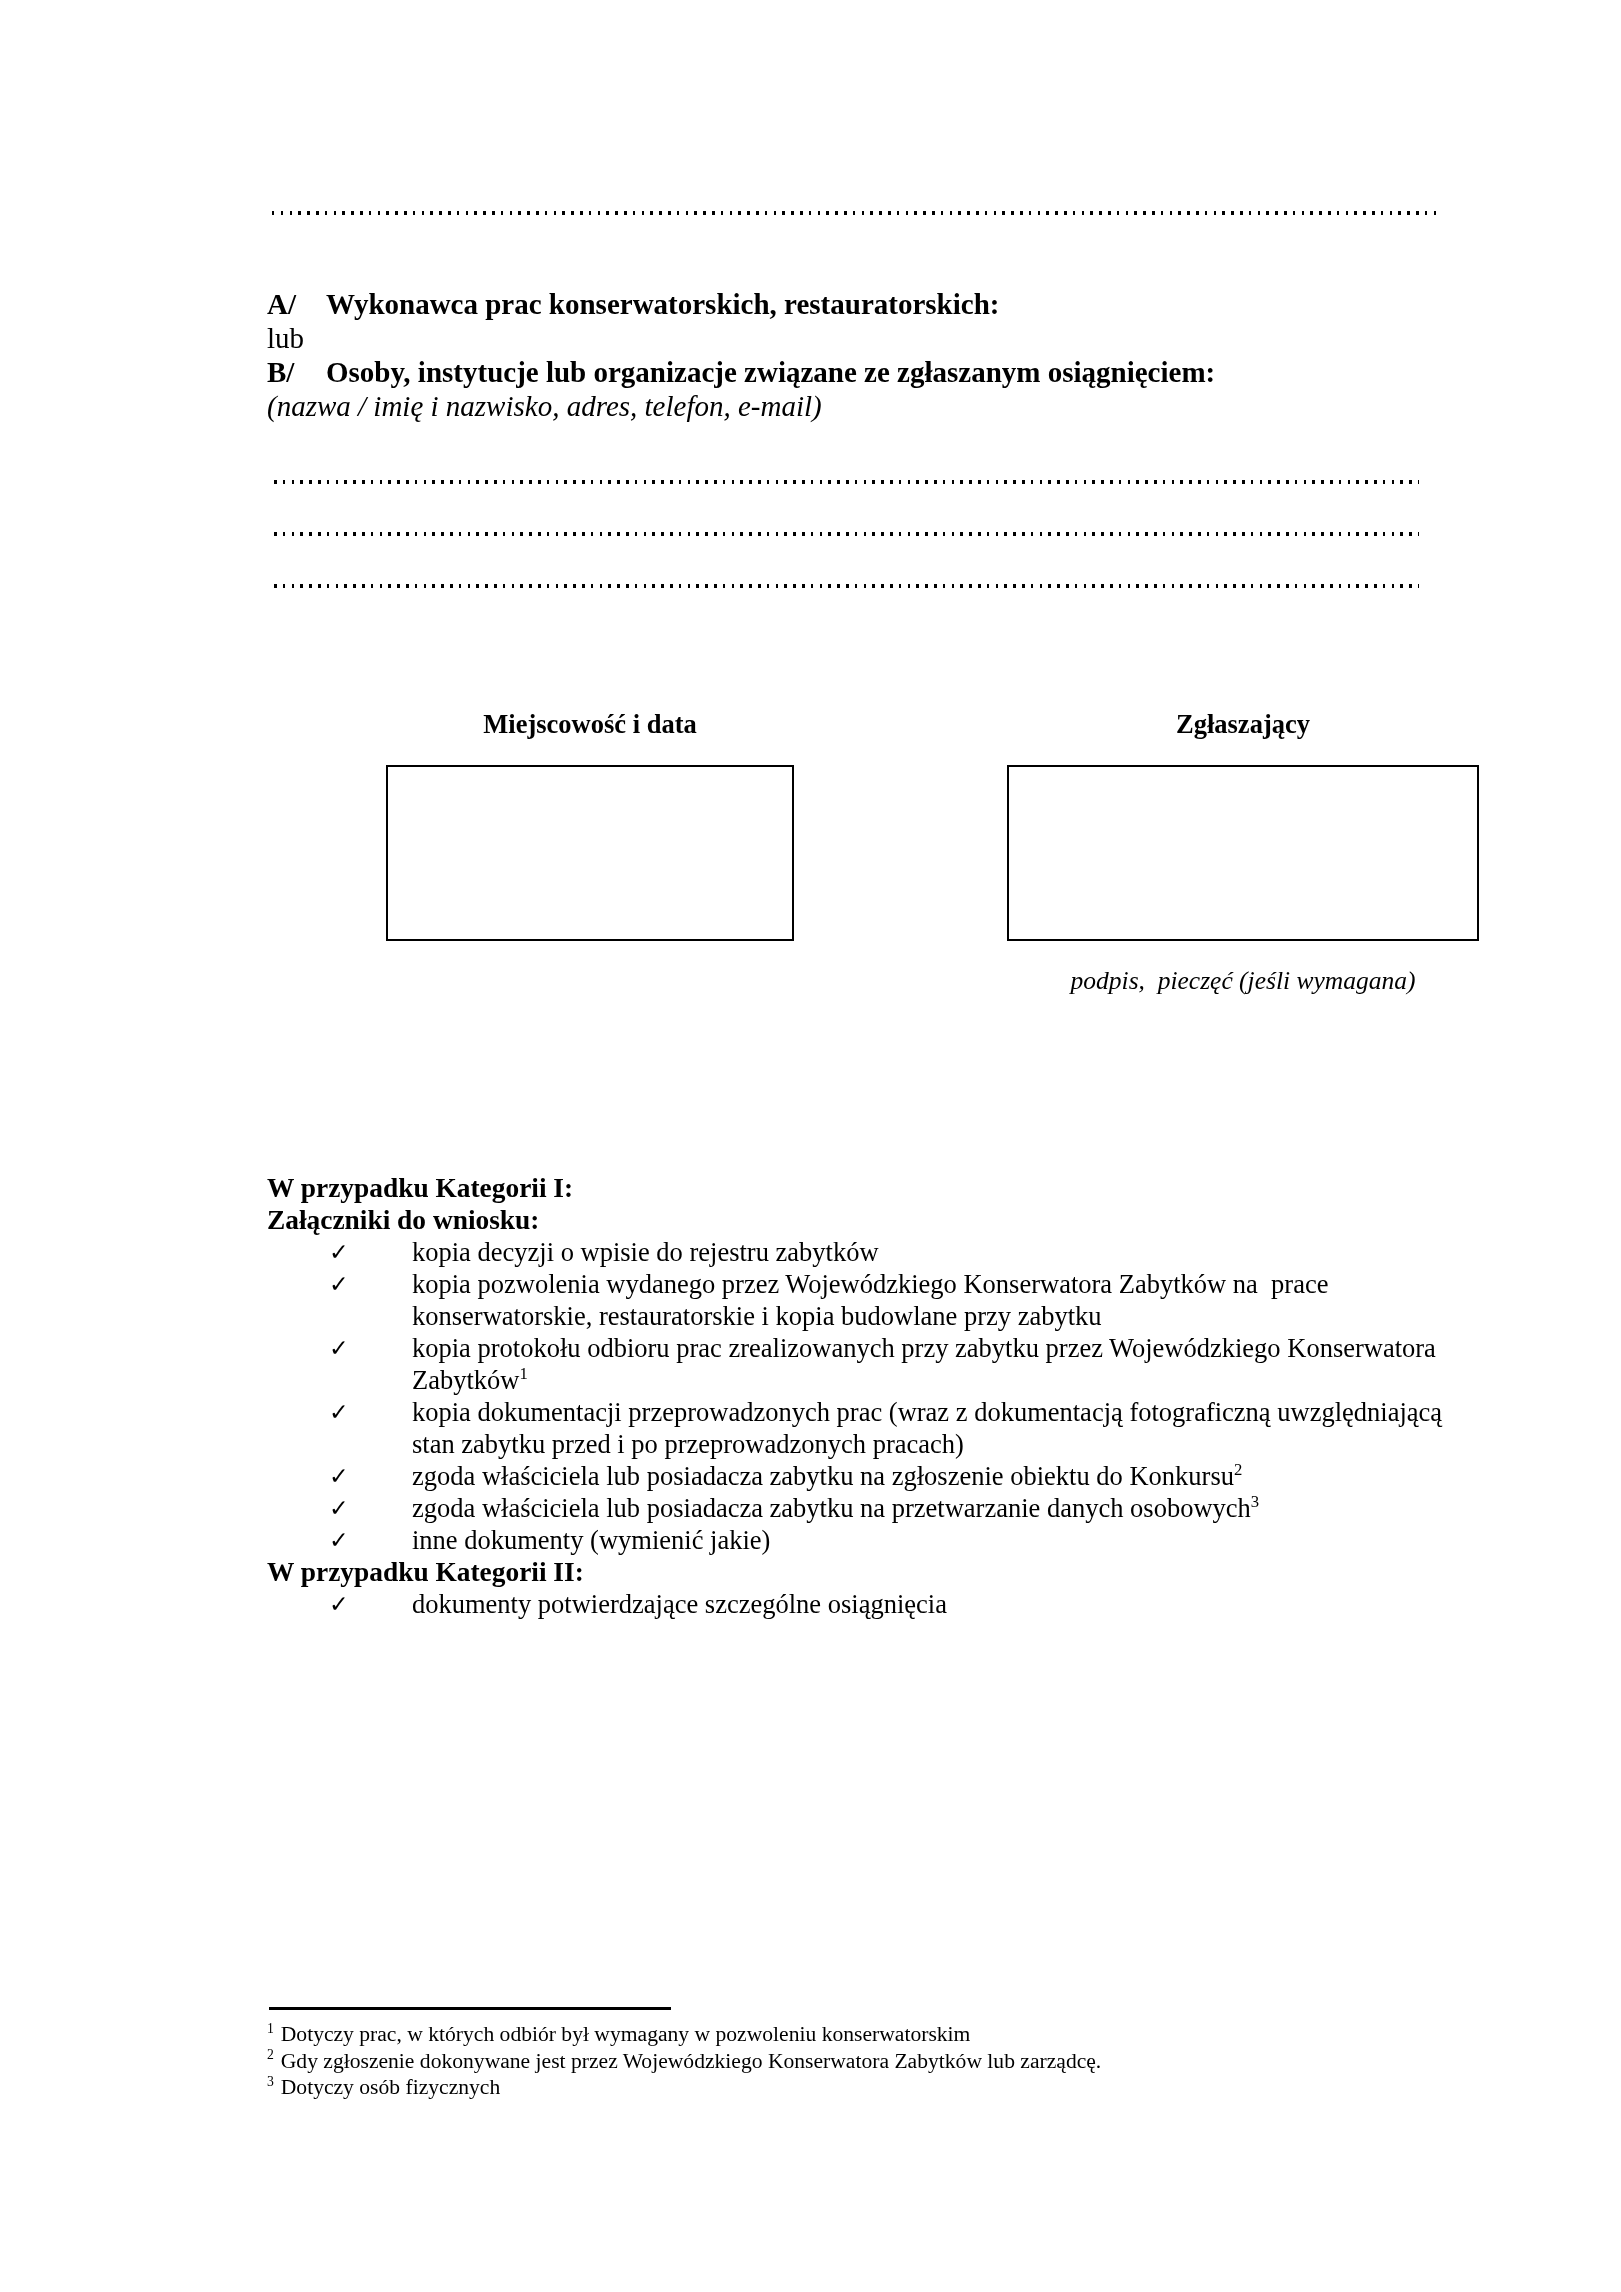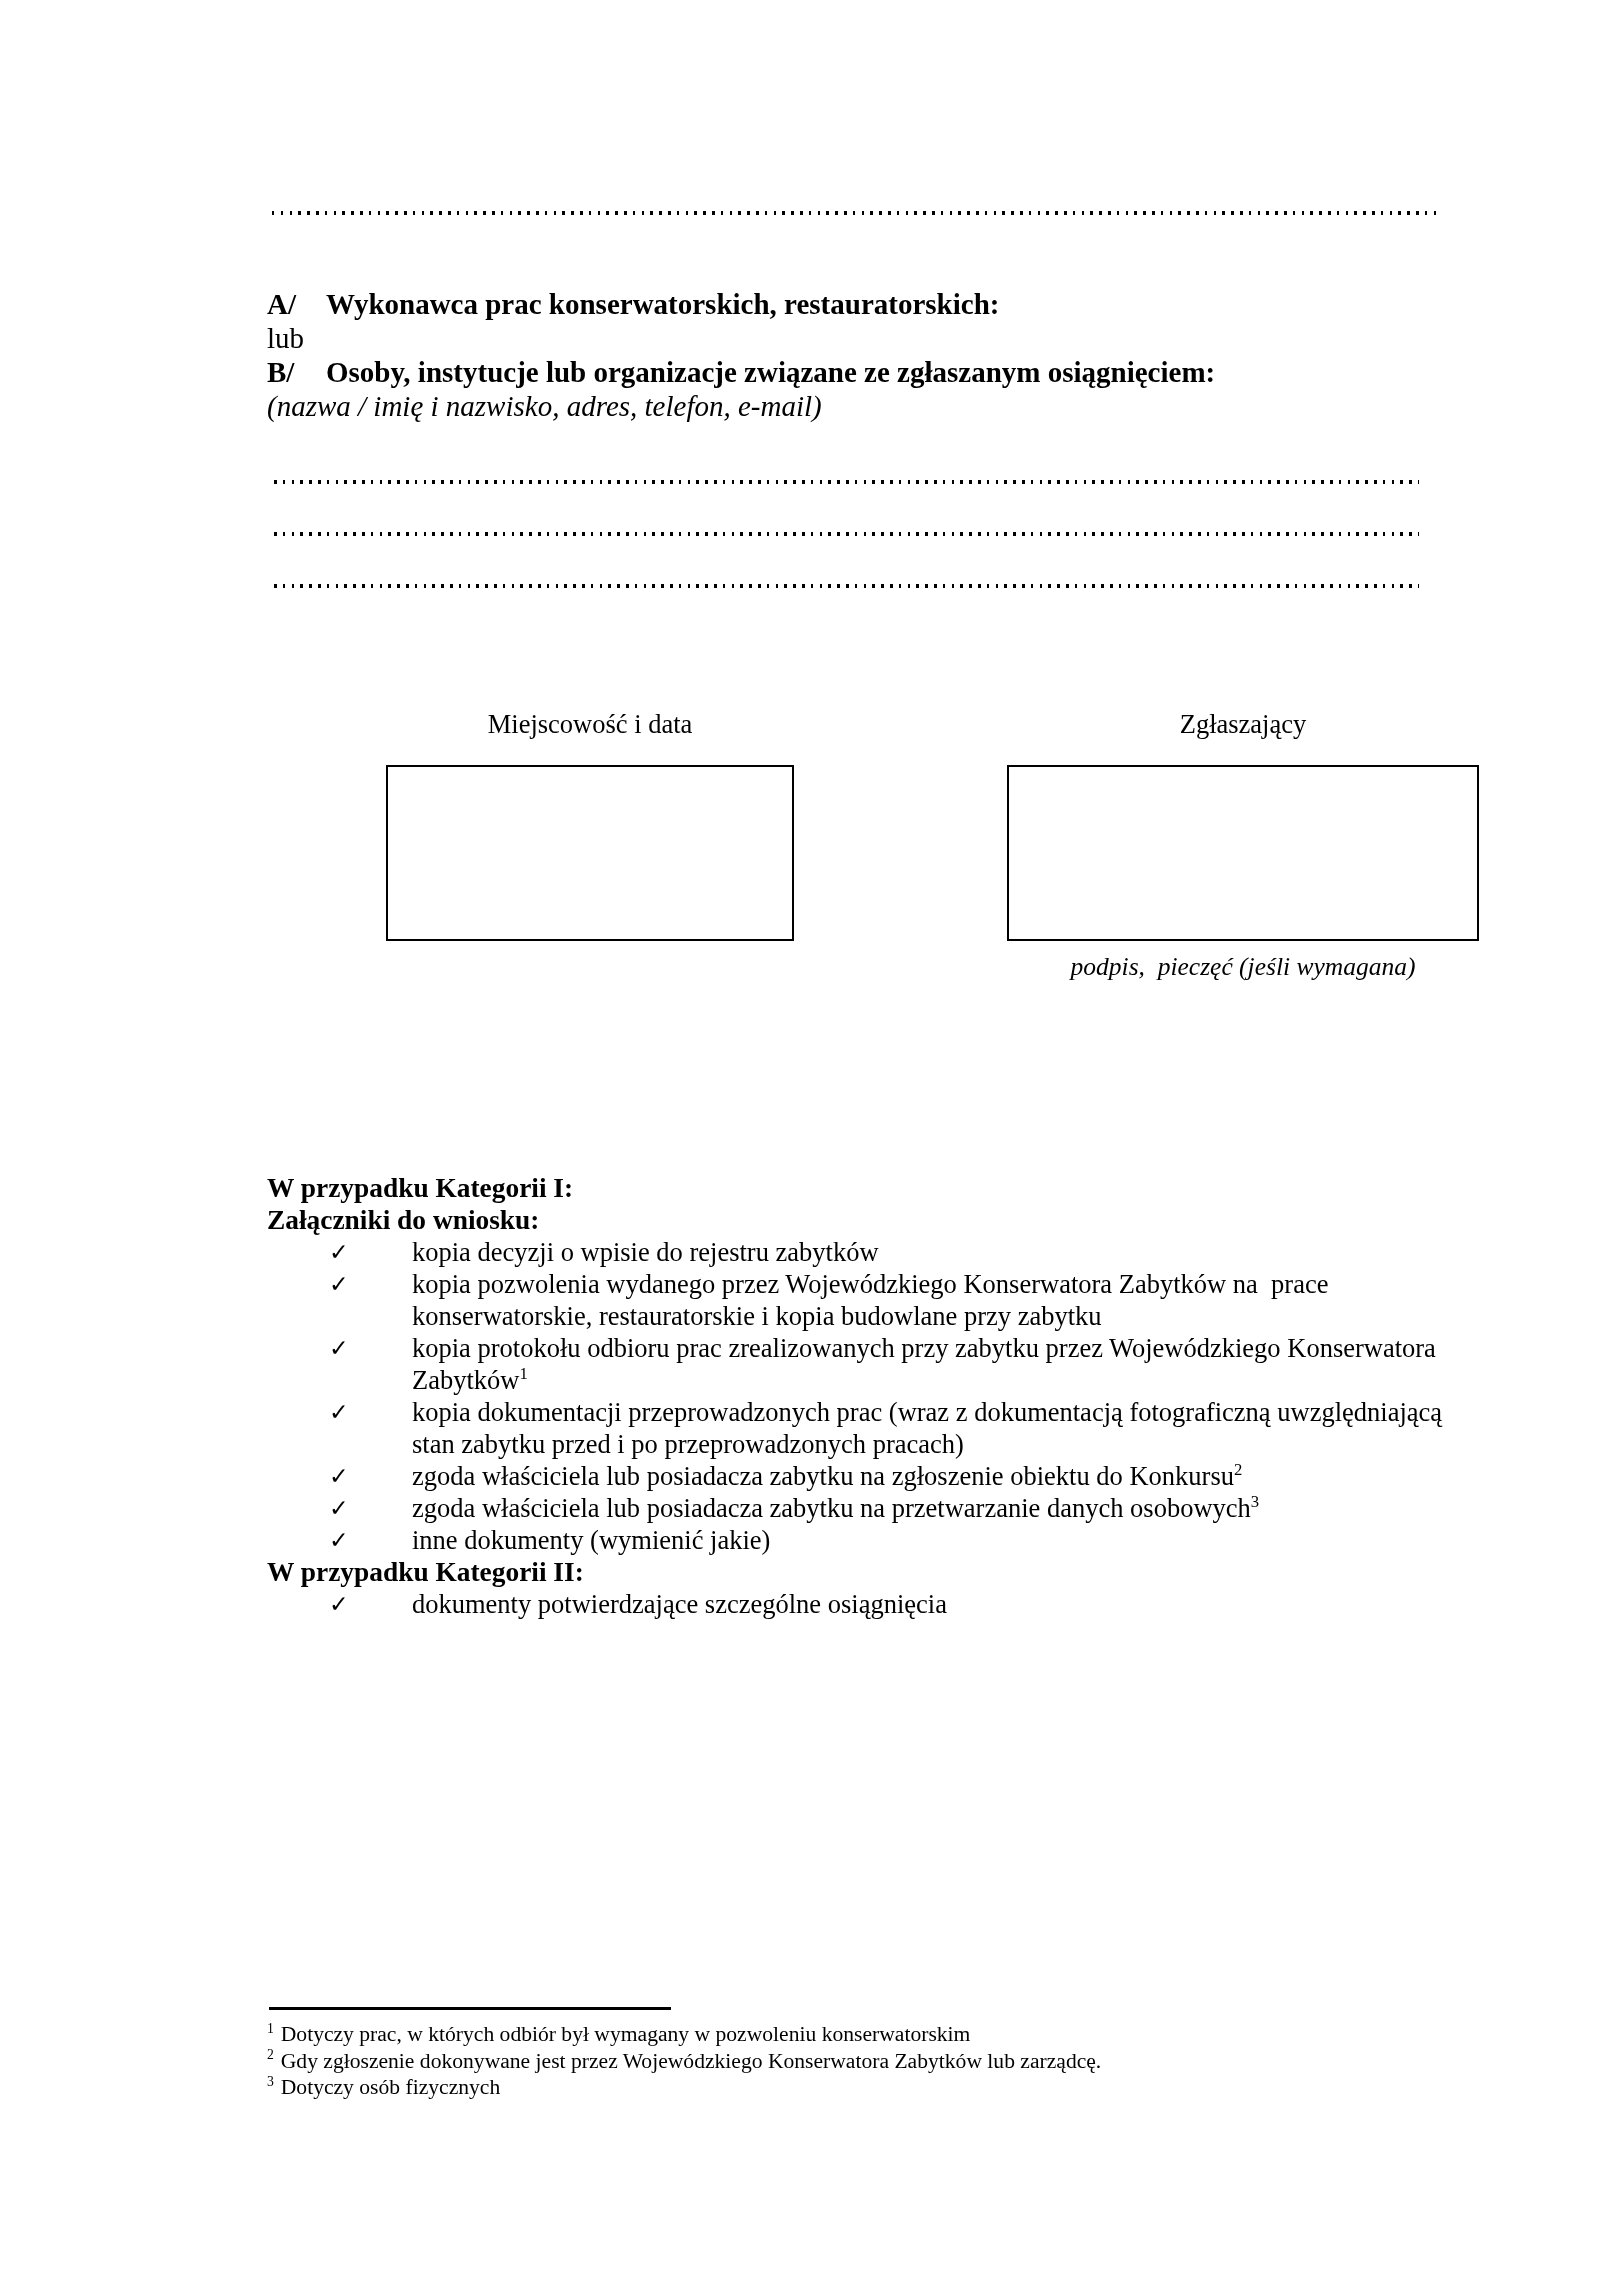--- a/index.html
+++ b/index.html
@@ -39,32 +39,32 @@
   }
   .ab-row { display: flex; }
   .ab-label { display: inline-block; width: 59px; font-weight: bold; flex: 0 0 59px; }
   .ab-text { font-weight: bold; }
   .ab-hint { font-style: italic; }
 
   
   .sig-col { position: absolute; top: 708px; text-align: center; }
   .sig-col-left  { left: 386px;  width: 408px; }
   .sig-col-right { left: 1007px; width: 472px; }
-  .sig-heading { font-size: 26.5px; font-weight: normal; line-height: 33px; }
+  .sig-heading { font-size: 26.5px; font-weight: bold; line-height: 33px; }
   .sig-box {
     box-sizing: border-box;
     margin-top: 23.5px;
     width: 100%; height: 176px;
     border: 2px solid #000;
     border-top-width: 2.9px;
     border-bottom-width: 2.9px;
     background: #fff;
   }
   .sig-caption {
-    margin-top: 10px;
+    margin-top: 24px;
     font-size: 25.5px;
     font-style: italic;
     line-height: 31px;
   }
 
   
   .attach {
     position: absolute;
     left: 267px; top: 1172px; width: 1255px;
     font-size: 26.5px; line-height: 32px;

